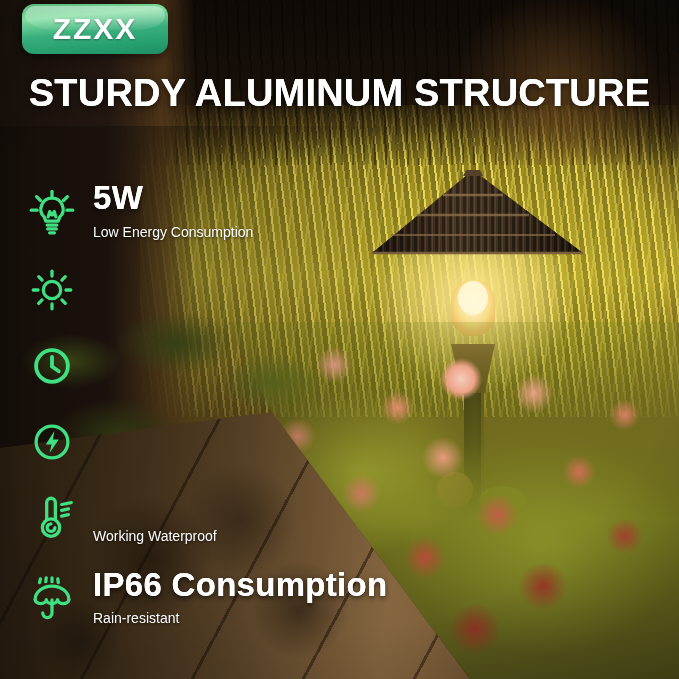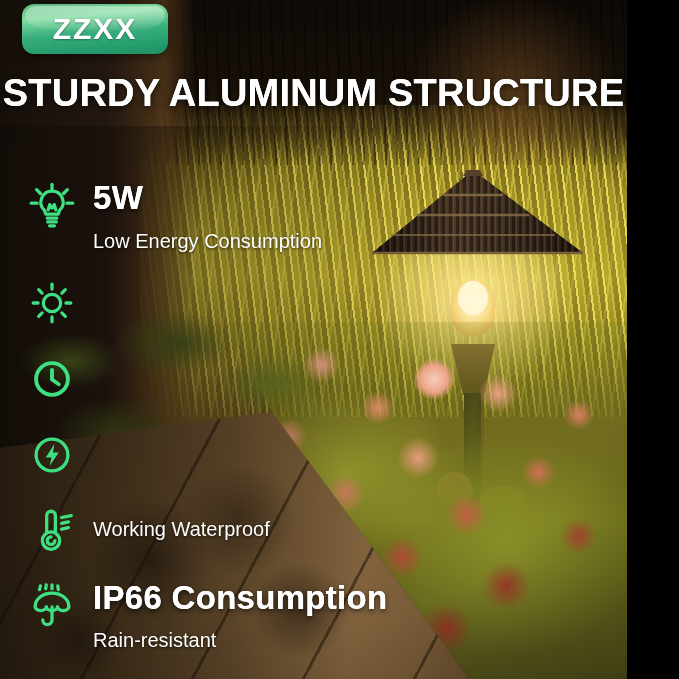--- a/index.html
+++ b/index.html
@@ -1,17 +1,17 @@
 <!DOCTYPE html>
 <html><head>
 <meta charset="utf-8">
 <style>
   html,body{margin:0;padding:0;background:#000;}
   .canvas{
-    position:relative;width:627px;height:679px;overflow:hidden;
+    position:relative;width:679px;height:679px;overflow:hidden;
     font-family:"Liberation Sans",sans-serif;color:#fff;
   }
   .canvas *{box-sizing:border-box;}
   
   .bg-base{position:absolute;inset:0;z-index:1;
     background:linear-gradient(180deg,#0e0905 0%,#201408 14%,#4a3414 28%,#6a5420 42%,#7a6224 55%,#5a451c 70%,#40301a 85%,#2e2012 100%);}
   .grass{position:absolute;left:140px;top:105px;width:539px;height:312px;z-index:2;
     background:
       radial-gradient(circle 135px at 62% 60%, rgba(255,242,150,.9), rgba(255,242,150,0) 75%),
       repeating-linear-gradient(83deg, rgba(245,226,92,.85) 0 2px, rgba(122,108,26,.12) 2px 7px, rgba(212,192,62,.7) 7px 9px, rgba(62,52,14,.28) 9px 14px),
@@ -76,28 +76,28 @@
     box-shadow:0 3px 8px rgba(0,0,0,.45);}
   .logo::before{content:"";position:absolute;left:3px;right:3px;top:2px;height:24px;
     border-radius:10px 10px 30px 30px / 10px 10px 14px 14px;
     background:linear-gradient(180deg, rgba(255,255,255,.42), rgba(255,255,255,.06));}
   .logo span{position:relative;font-size:30px;font-weight:bold;letter-spacing:2px;
     text-shadow:0 1px 2px rgba(0,0,0,.35);}
   .title{position:absolute;left:0;right:0;top:72px;z-index:20;text-align:center;
     font-size:38px;font-weight:bold;letter-spacing:0.2px;
     text-shadow:0 0 .5px #fff, 0 2px 6px rgba(0,0,0,.6);white-space:nowrap;}
   .specs{position:absolute;left:26px;top:180px;z-index:20;display:flex;flex-direction:column;gap:23px;}
-  .spec{display:flex;align-items:flex-start;gap:15px;}
+  .spec{display:flex;align-items:flex-end;gap:15px;}
   .ico{width:52px;height:52px;flex:0 0 auto;margin-top:1px;}
   .ico *{stroke:#3fe081;stroke-width:3.4;fill:none;stroke-linecap:round;stroke-linejoin:round;}
   .ico .fat{stroke-width:4;}
   .ico .solid{fill:#3fe081;stroke:none;}
   .spec-value{font-size:33px;font-weight:bold;line-height:1.08;letter-spacing:.3px;
     text-shadow:0 0 .4px #fff, 0 2px 5px rgba(0,0,0,.65);white-space:nowrap;}
-  .spec-label{font-size:20px;margin-top:14px;text-shadow:0 1px 3px rgba(0,0,0,.7);white-space:nowrap;}
+  .spec-label{font-size:14px;margin-top:8px;text-shadow:0 1px 3px rgba(0,0,0,.7);white-space:nowrap;}
 </style>
 </head>
 <body>
 
 <div class="canvas">
 
   <div class="bg-base"></div>
   <div class="grass"></div>
   <div class="top-shade"></div>
   <div class="wall-left"></div>

